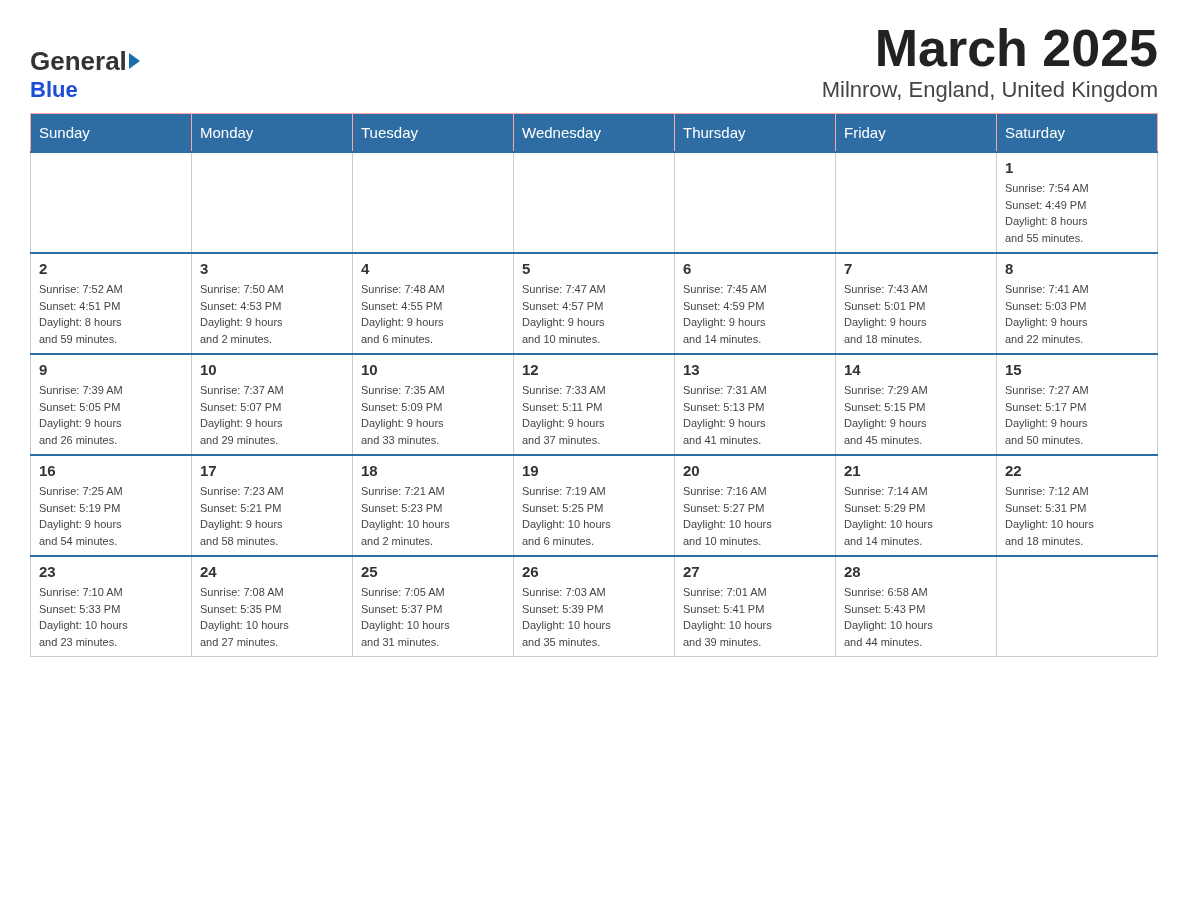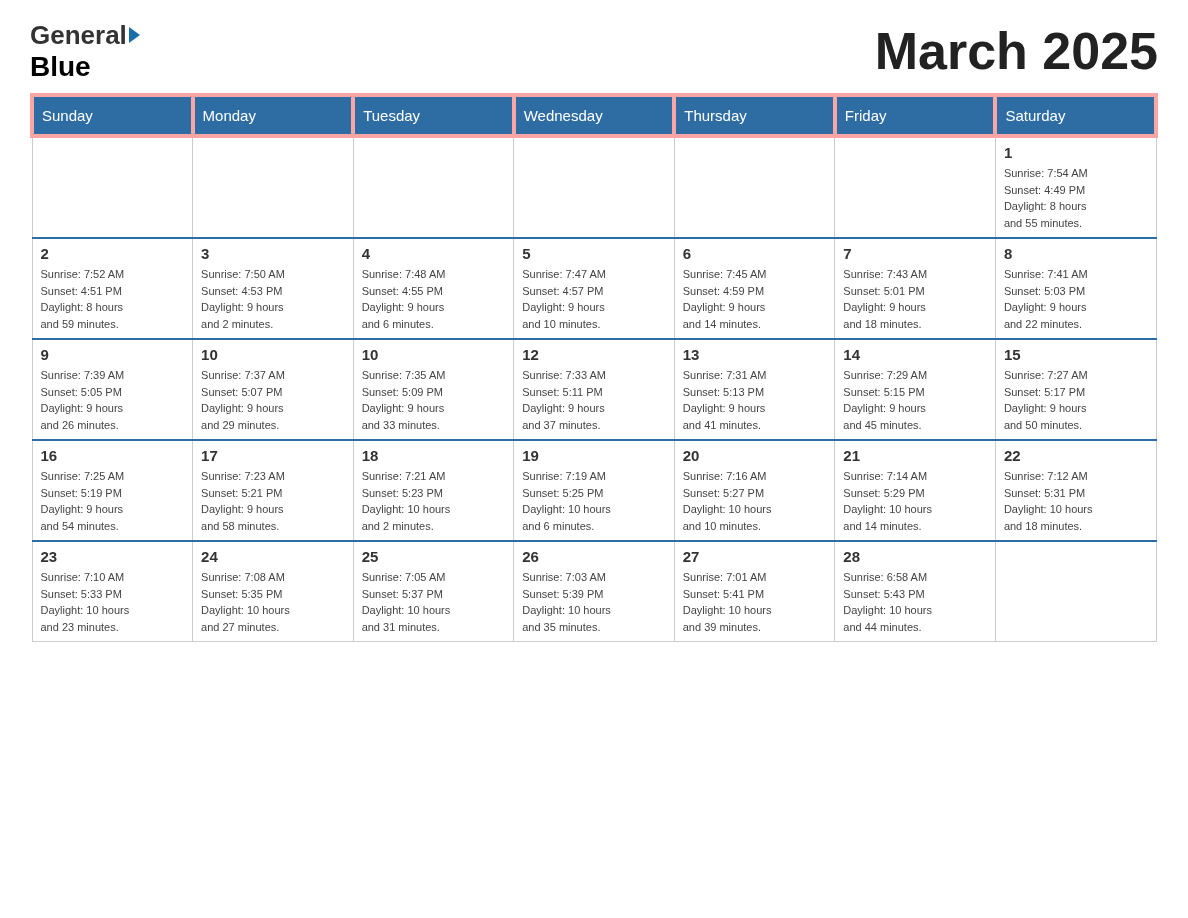--- a/index.html
+++ b/index.html
@@ -6,21 +6,21 @@
     body {
       font-family: Arial, sans-serif;
       background: #fff;
       padding: 20px 30px;
       width: 1188px;
       min-height: 918px;
     }
     .header {
       display: flex;
       justify-content: space-between;
-      align-items: center;
+      align-items: flex-end;
       margin-bottom: 10px;
     }
     .logo {
       display: flex;
       flex-direction: column;
       align-items: flex-start;
     }
     .title-block {
       text-align: right;
     }
@@ -40,21 +40,21 @@
       border-collapse: collapse;
       margin-top: 10px;
     }
     .calendar th {
       background-color: #2e6da4;
       color: #fff;
       padding: 10px 8px;
       text-align: left;
       font-size: 15px;
       font-weight: normal;
-      border: 4px solid #fca5a5;
+      border: 1px solid #fca5a5;
     }
     .calendar td {
       vertical-align: top;
       padding: 6px 8px;
       border: 1px solid #ccc;
       width: calc(100% / 7);
       min-height: 100px;
       font-size: 12px;
       color: #333;
       background: #fff;
@@ -80,22 +80,22 @@
     .logo-row {
       display: flex;
       align-items: center;
     }
     .logo-general {
       font-size: 26px;
       font-weight: bold;
       color: #333;
     }
     .logo-blue-part {
-      color: #000000;
-      font-size: 28px;
+      color: #1d4ed8;
+      font-size: 22px;
       font-weight: bold;
     }
     .logo-triangle {
       display: inline-block;
       width: 0;
       height: 0;
       border-left: 11px solid #1a6fa8;
       border-top: 8px solid transparent;
       border-bottom: 8px solid transparent;
       margin-left: 2px;
@@ -111,20 +111,21 @@
     <div class="logo-row">
       <span class="logo-general">General</span>
       <span class="logo-triangle"></span>
     </div>
     <div>
       <span class="logo-blue-part">Blue</span>
     </div>
   </div>
   <div class="title-block">
     <h1>March 2025</h1>
+    <h2>Milnrow, England, United Kingdom</h2>
   </div>
 </div>
 
 <table class="calendar">
   <thead>
     <tr>
     <th>Sunday</th>
         <th>Monday</th>
         <th>Tuesday</th>
         <th>Wednesday</th>

